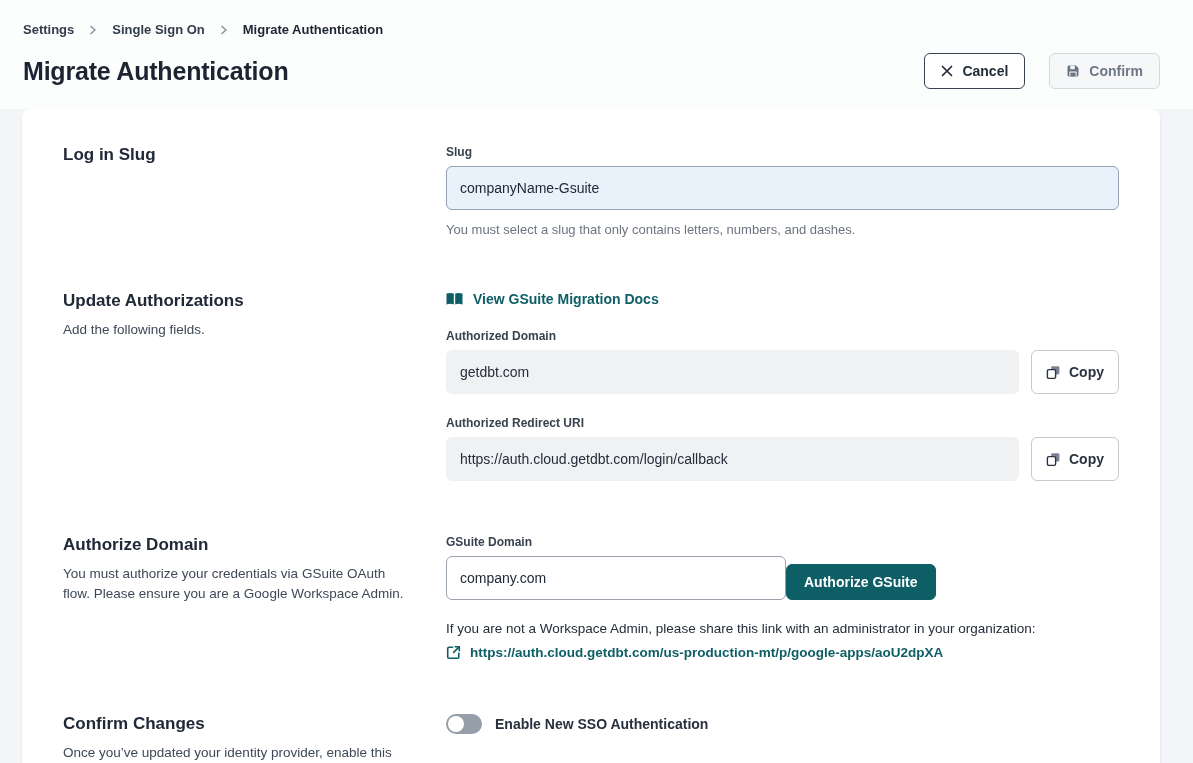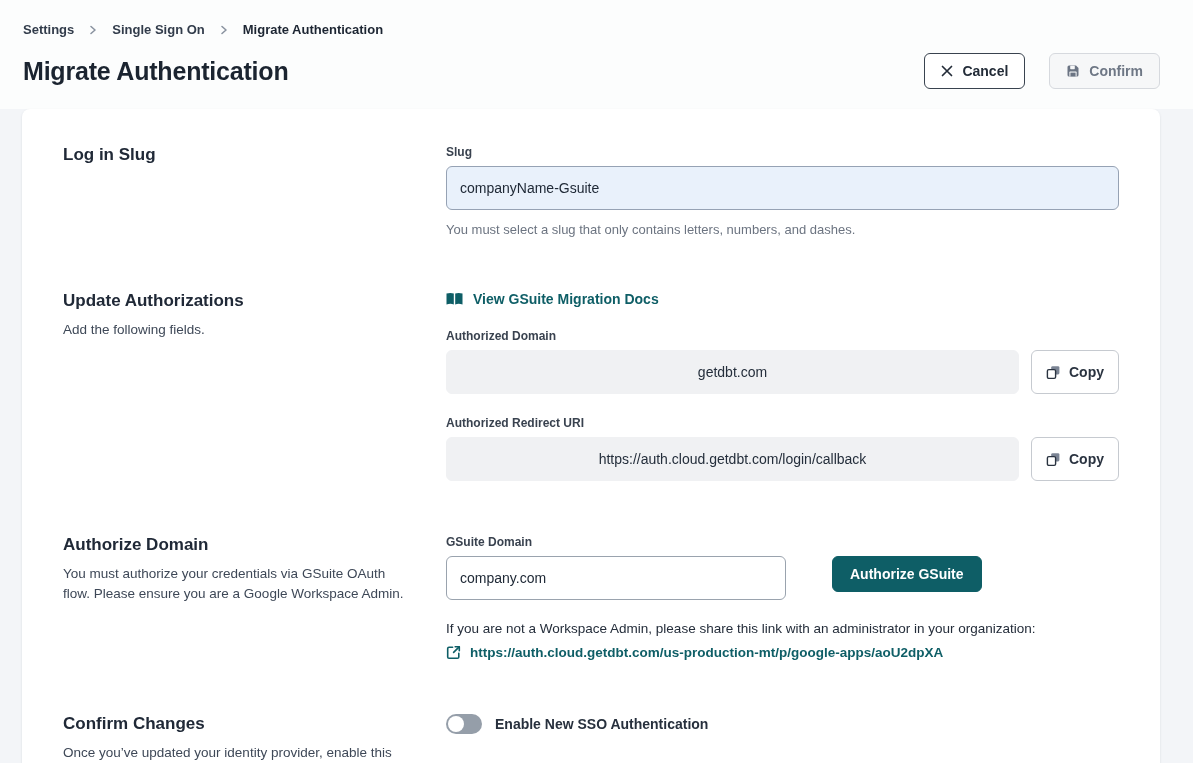--- a/index.html
+++ b/index.html
@@ -62,41 +62,41 @@
   .text-input {
     width: 100%; height: 44px; border-radius: 6px;
     font-family: inherit; font-size: 14px; color: #202a37;
     padding: 0 13px; outline: none;
   }
   .input-slug { background: #e9f1fb; border: 1px solid #96a2b4; }
   .input-plain { background: #ffffff; border: 1px solid #9aa3ae; }
   .input-readonly { background: #f0f1f3; border: 1px solid #f0f1f3; color: #242e3b; }
   .help-text { margin-top: 12px; font-size: 13px; color: #6c7481; }
   .field-row { display: flex; gap: 12px; align-items: center; }
-  .field-row .grow { flex: 1; text-align: center; }
+  .field-row .grow { flex: 1; }
   .btn-copy {
     display: inline-flex; align-items: center; gap: 8px;
     height: 44px; padding: 0 14px; flex: none;
     background: #ffffff; border: 1px solid #c6cad0; border-radius: 6px;
     font-size: 14px; font-weight: 600; color: #2a3340; cursor: pointer;
   }
   .docs-link {
     display: inline-flex; align-items: center; gap: 10px;
     font-size: 14px; font-weight: 700; color: #0e5e66;
     cursor: pointer; margin-bottom: 22px;
   }
   .fieldblock { margin-bottom: 22px; }
   .fieldblock:last-child { margin-bottom: 0; }
   .btn-teal {
     display: inline-flex; align-items: center; justify-content: center;
     height: 36px; padding: 0 17px; flex: none;
     background: #0e5e66; border: 1px solid #0e5e66; border-radius: 6px;
-    font-size: 14px; font-weight: 700; color: #ffffff; cursor: pointer; margin-left: 37px;
-  }
-  .gsuite-row { display: flex; gap: 9px; align-items: flex-start; }
+    font-size: 14px; font-weight: 700; color: #ffffff; cursor: pointer;
+  }
+  .gsuite-row { display: flex; gap: 0; align-items: flex-end; }
   .gsuite-row .input-plain { width: 340px; }
   .admin-note { margin-top: 21px; font-size: 13.5px; color: #242d3a; }
   .share-link-row {
     display: flex; align-items: center; gap: 9px; margin-top: 9px;
     cursor: pointer;
   }
   .share-link { font-size: 13.5px; font-weight: 700; color: #0e5e66; }
   
   .toggle-row { display: flex; align-items: center; gap: 13px; }
   .toggle {

